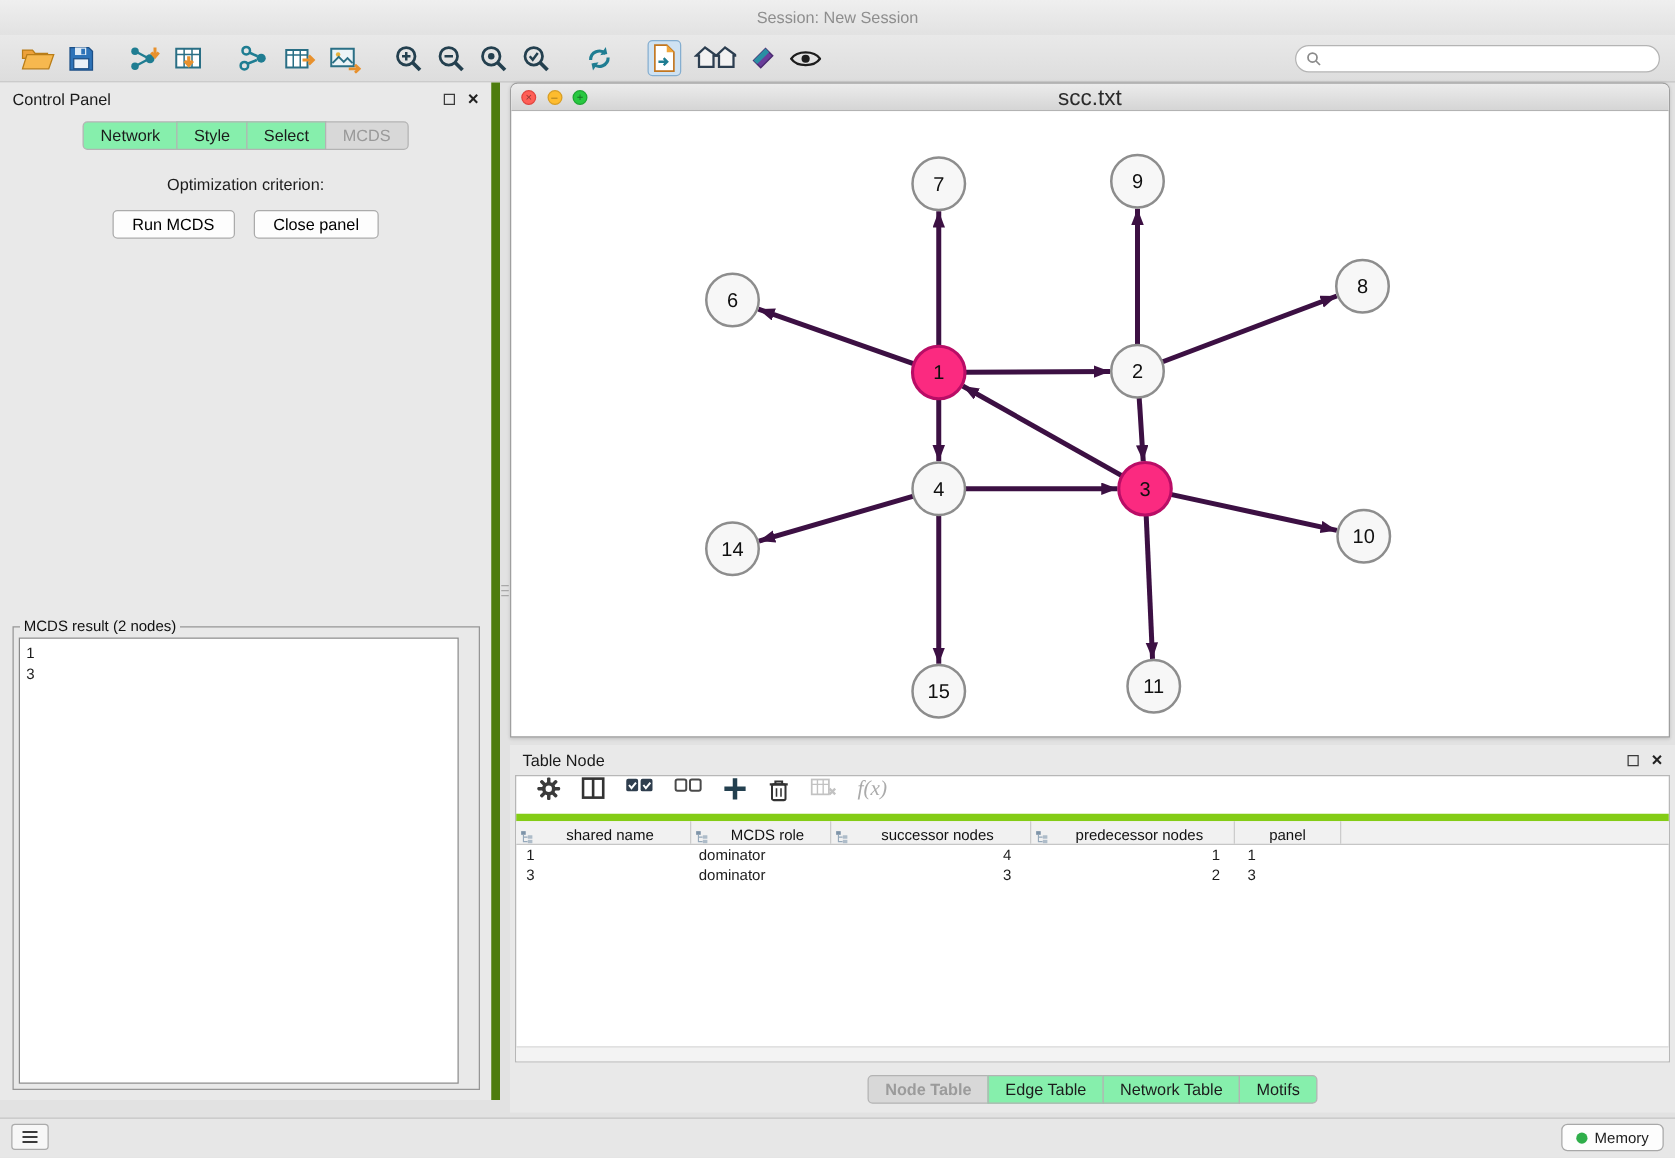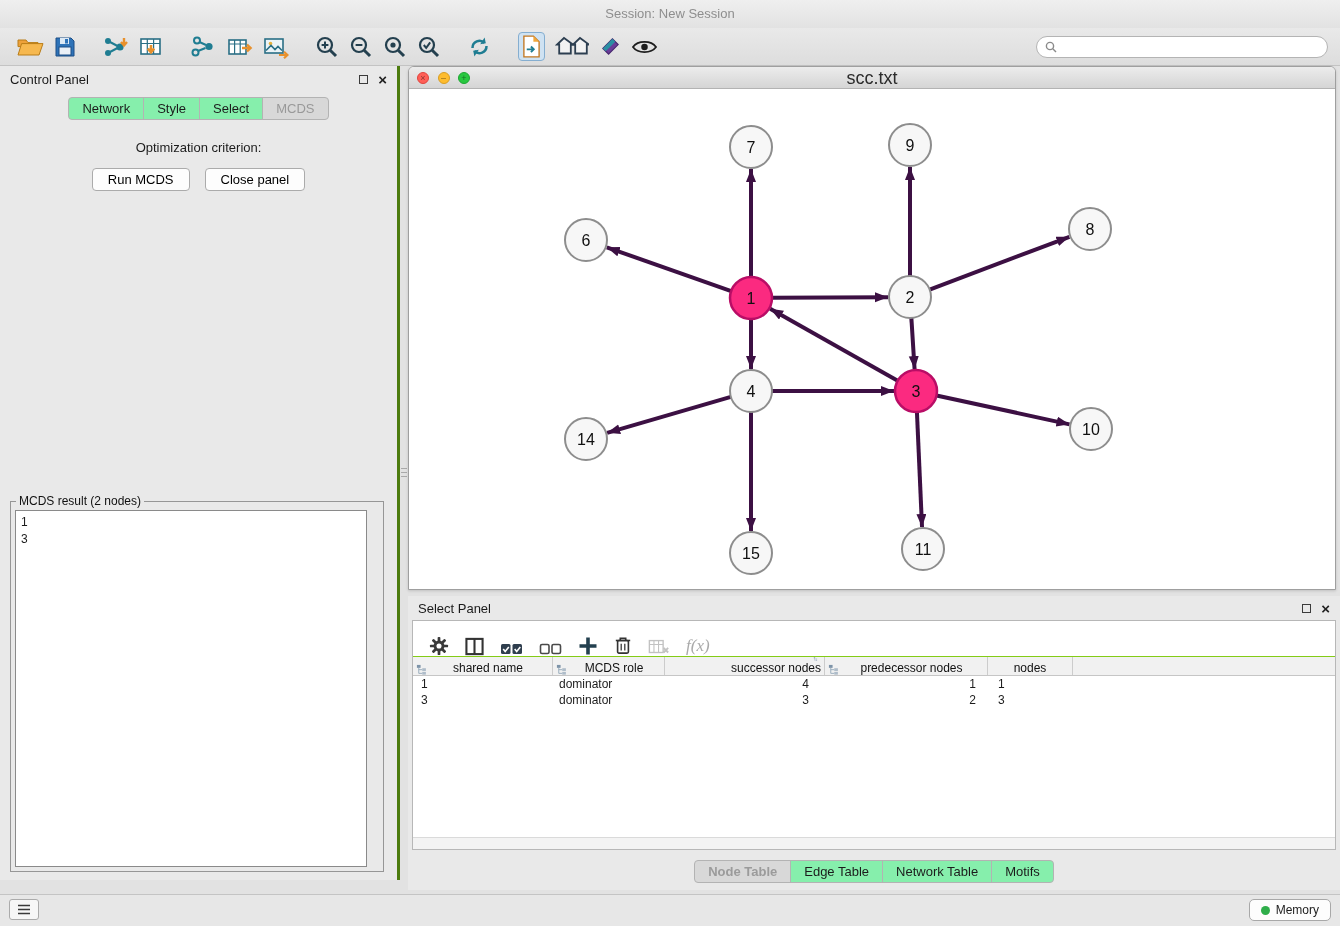--- a/index.html
+++ b/index.html
@@ -15,21 +15,21 @@
     display:flex; align-items:center; padding:0 12px; }
   .tico { margin:0 5px; cursor:pointer; flex:none; }
   .gap { width:16px; flex:none; }
   .tbtn-active { background:#cfe2f2; border:1px solid #85aed0; border-radius:4px; padding:2px 3px; margin:0 5px; display:flex; align-items:center; cursor:pointer; }
   .searchbox { margin-left:auto; width:292px; height:22px; background:#fff; border:1px solid #b4b4b4;
     border-radius:11px; display:flex; align-items:center; padding:0 8px; }
   .searchbox input { border:none; outline:none; flex:1; font-size:12px; font-family:"Liberation Sans",sans-serif; background:transparent; margin-left:5px; }
 
   
   .control-panel { position:absolute; left:0; top:66px; width:400px; height:814px;
-    background:#e9e9e9; border-right:3px solid #4d7c0f; }
+    background:#e9e9e9; border-right:7px solid #4d7c0f; }
   .panel-header { height:26px; display:flex; align-items:center; padding:0 10px; font-size:13px; color:#1a1a1a; }
   .panel-header .ph-title { flex:1; }
   .float-box { width:9px; height:9px; border:1.5px solid #3b3b3b; display:inline-block; margin-right:10px; cursor:pointer; }
   .close-x { font-size:15px; font-weight:bold; color:#222; cursor:pointer; line-height:1; }
   .cp-tabs { display:flex; justify-content:center; margin-top:5px; }
   .seg { border:1px solid #b3b3b3; background:#86efac; color:#1c1c1c; font-size:13px;
     padding:3px 13px; margin-left:-1px; cursor:pointer; }
   .seg:first-child { border-radius:4px 0 0 4px; margin-left:0; }
   .seg:last-child { border-radius:0 4px 4px 0; }
   .seg.active { background:#d8d8d8; color:#999; }
@@ -65,26 +65,26 @@
   .light.green { background:#28c840; border:1px solid #1da632; }
   .light.red::after { content:"\00d7"; }
   .light.yellow::after { content:"\2013"; }
   .light.green::after { content:"+"; }
   .graph-svg { display:block; }
   .graph-svg text { font-family:"Liberation Sans",sans-serif; }
 
   
   .table-panel { position:absolute; left:408px; top:596px; width:932px; height:294px; background:#e9e9e9; }
   .tp-body { position:absolute; top:24px; left:4px; right:4px; bottom:40px; background:#fff; border:1px solid #b7b7b7; }
-  .tp-toolbar { height:36px; border-bottom:1px solid #84cc16; display:flex; align-items:flex-end; padding-left:16px; gap:16px; }
+  .tp-toolbar { height:36px; border-bottom:6px solid #84cc16; display:flex; align-items:flex-start; padding-left:16px; gap:16px; }
   .tp-toolbar .fx { font-family:"Liberation Serif",serif; font-style:italic; font-size:17px; color:#aaa; cursor:default; }
   .tbl-header { display:flex; height:19px; background:#f1f1f1; border-bottom:1px solid #c6c6c6; font-size:12px; color:#111; }
   .th { display:flex; align-items:flex-end; border-right:1px solid #cccccc; padding:0 3px; }
   .th .th-label { flex:1; text-align:center; }
-  .c0 { width:140px; } .c1 { width:112px; } .c2 { width:160px;flex-direction:column; } .c3 { width:163px; } .c4 { width:85px; }
+  .c0 { width:140px; } .c1 { width:112px; } .c2 { width:160px; } .c3 { width:163px; } .c4 { width:85px; }
   .cfill { flex:1; border-right:none !important; }
   .tbl-row { display:flex; height:16px; font-size:12px; align-items:center; cursor:default; }
   .td { overflow:hidden; white-space:nowrap; }
   .td.c0 { padding-left:8px; }
   .td.c1 { padding-left:6px; }
   .td.c2 { text-align:right; padding-right:16px; }
   .td.c3 { text-align:right; padding-right:12px; }
   .td.c4 { padding-left:10px; }
   .tp-scroll { position:absolute; left:0; right:0; bottom:0; height:12px; background:#f3f3f3; border-top:1px solid #dadada; }
   .tp-tabs { position:absolute; left:0; right:0; bottom:7px; display:flex; justify-content:center; }
@@ -323,21 +323,21 @@
       </g>
       <g>
         <circle cx="514" cy="460" r="21" fill="#f7f7f7" stroke="#8d8d8d" stroke-width="2"></circle>
         <text x="514" y="465.5" text-anchor="middle" font-size="16" fill="#101010">11</text>
       </g>
     </svg>
 </div>
 
 <div class="table-panel">
   <div class="panel-header" style="height:24px;">
-    <span class="ph-title">Select Panel</span>
+    <span class="ph-title">Table Node</span>
     <span class="float-box"></span>
     <span class="close-x">×</span>
   </div>
 
   <div class="tp-body">
     <div class="tp-toolbar">
       <svg width="20" height="20" viewBox="0 0 22 22" style="cursor:pointer;">
         <g fill="#3a3a3a">
           <rect x="9.5" y="1" width="3" height="20" rx="1"></rect>
           <rect x="9.5" y="1" width="3" height="20" rx="1" transform="rotate(45 11 11)"></rect>
@@ -410,21 +410,21 @@
       <div class="th c3">
         <svg width="11" height="11" viewBox="0 0 12 12">
             <rect x="1" y="1" width="4" height="3.2" fill="#7d93a8"></rect>
             <rect x="6.8" y="4.6" width="4" height="3" fill="#aebcc9"></rect>
             <rect x="6.8" y="8.6" width="4" height="3" fill="#aebcc9"></rect>
             <path d="M3,4.2 v6 h3.6 M3,6.2 h3.6" stroke="#94a8ba" fill="none"></path>
           </svg>
         <span class="th-label">predecessor nodes</span>
       </div>
       <div class="th c4">
-        <span class="th-label">nodes</span>
+        <span class="th-label">panel</span>
       </div>
       <div class="th cfill"></div>
     </div>
 
     <div class="tbl-row">
       <div class="td c0">1</div>
       <div class="td c1">dominator</div>
       <div class="td c2">4</div>
       <div class="td c3">1</div>
       <div class="td c4">1</div>

